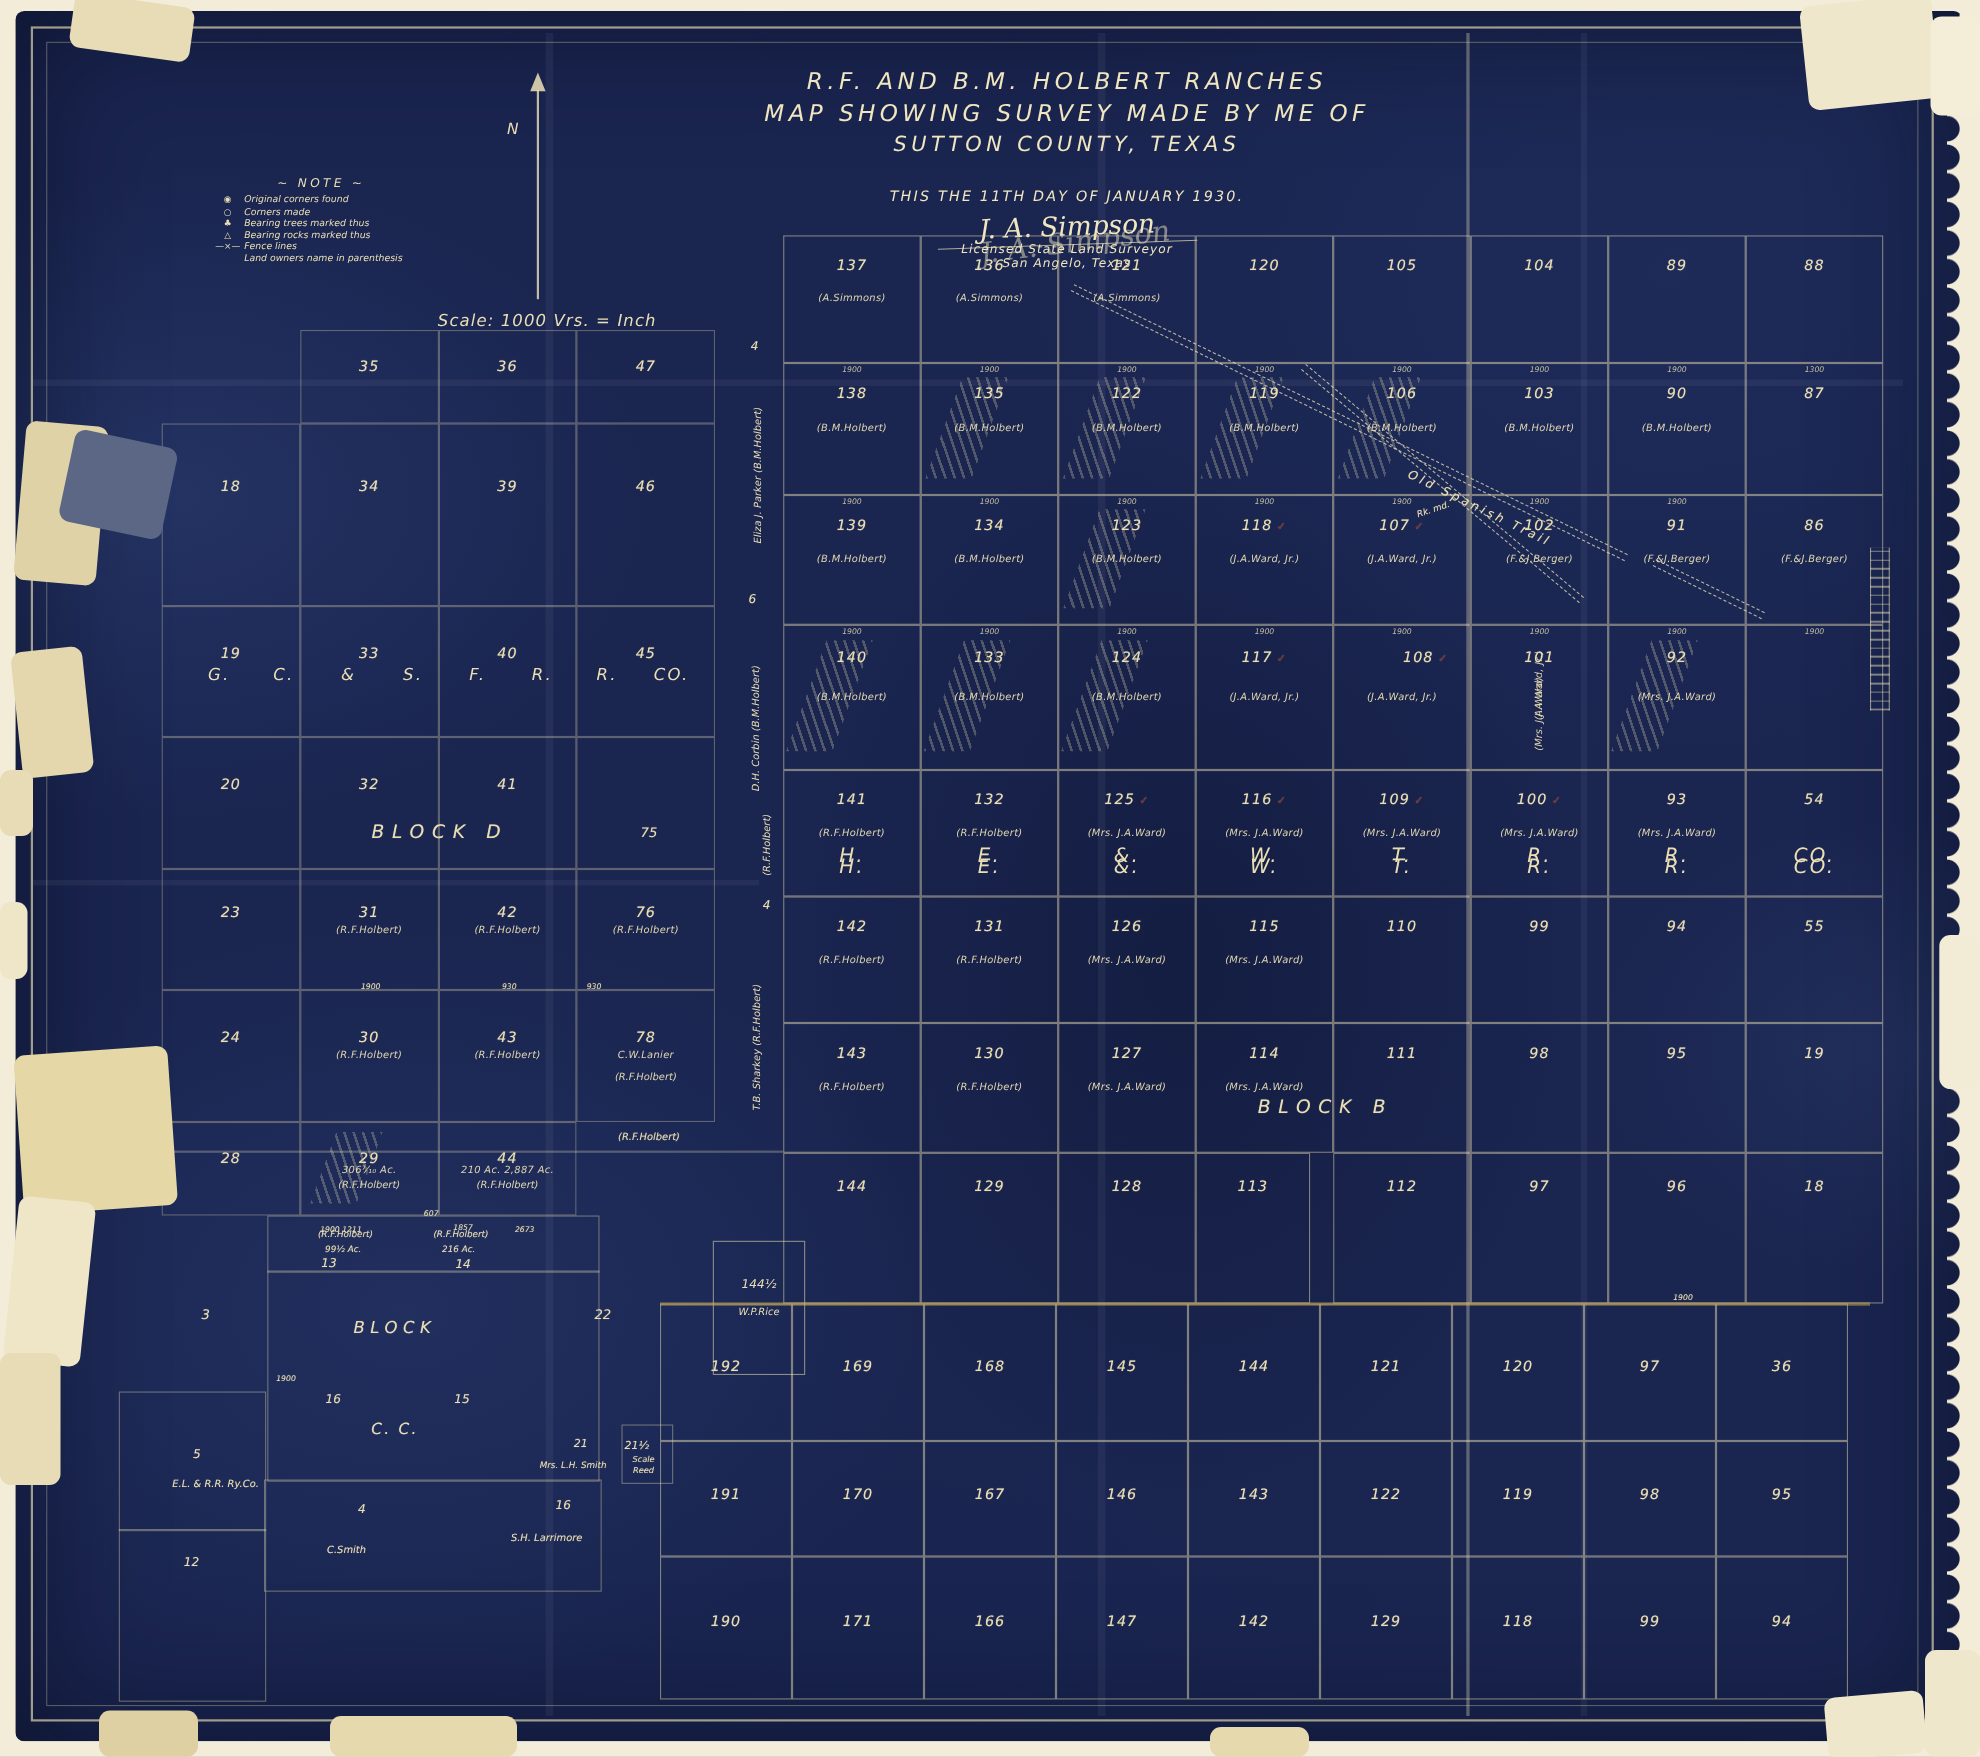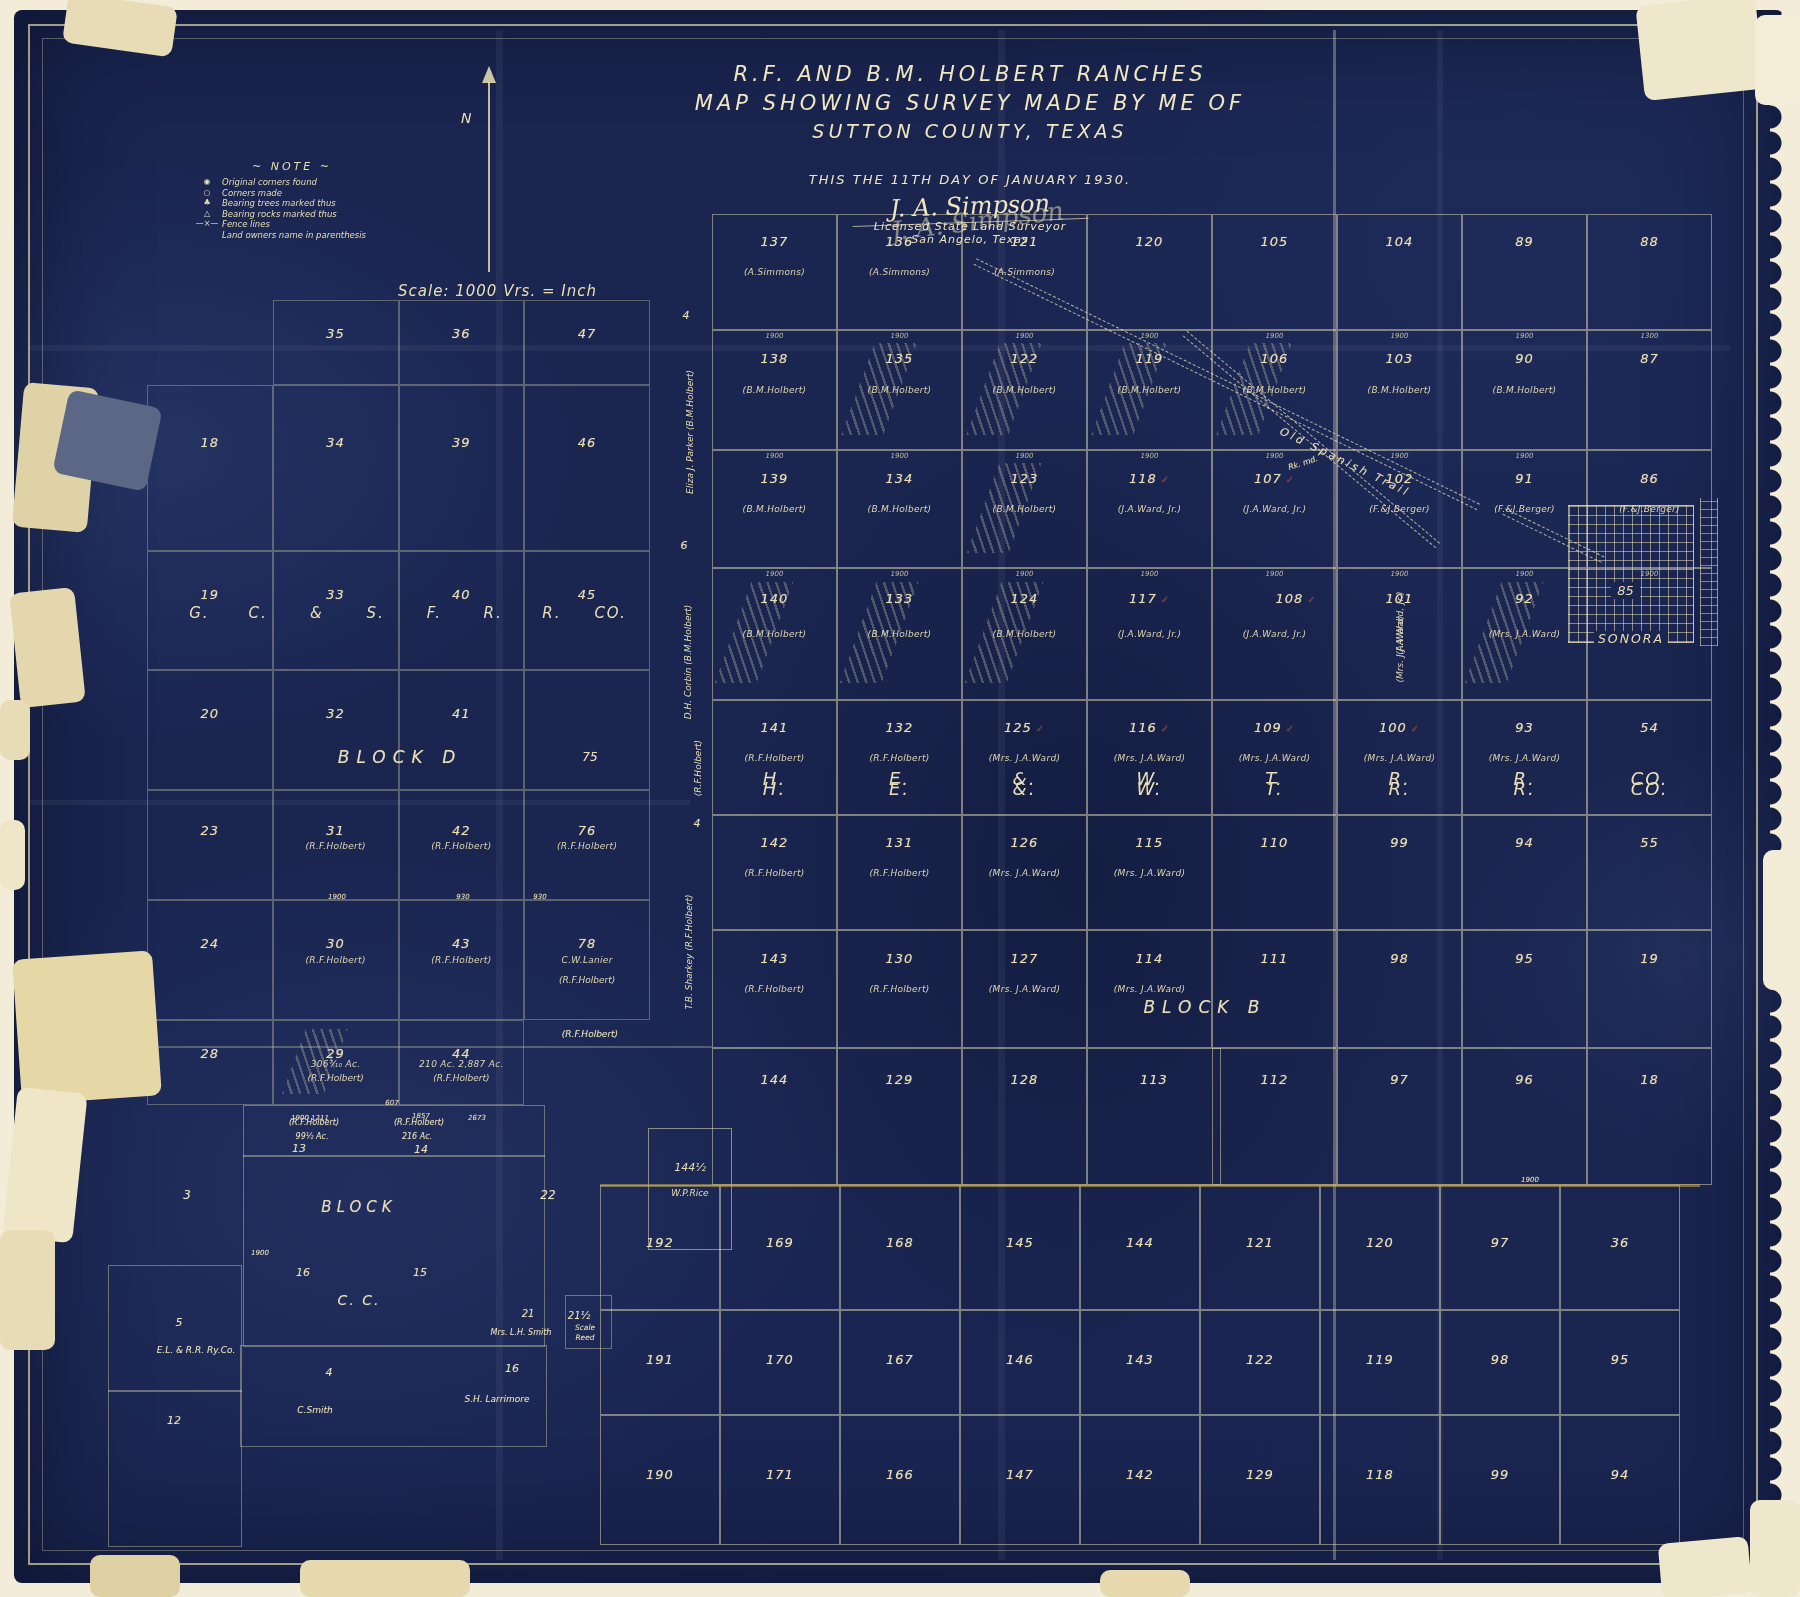--- a/index.html
+++ b/index.html
@@ -138,24 +138,20 @@
         </div>
         <div class="note-row">
           <div class="note-ic"></div>
           <div>Land owners name in parenthesis</div>
         </div>
       </div>
   </div>
 
   <div id="scale-text">Scale: 1000 Vrs. = Inch</div>
 
-  <div id="sonora">
-    <div class="num85">85</div>
-    <div class="sname">SONORA</div>
-  </div>
   <div id="ladder"></div>
 
   <div id="rice-box">
     <div class="rn">144½</div>
     <div class="ro">W.P.Rice</div>
   </div>
 
   <div id="gen">
       <div class="cell lg" style="left: 272.75px; width: 125.75px; top: 300px; height: 85px;">
         <div class="sec-num" style="top: 30%;">35</div>
@@ -485,21 +481,21 @@
       </div>
       <div class="cell " style="left: 712px; width: 125px; top: 1048px; height: 137px;">
         <div class="sec-num" style="top: 17%;">144</div>
       </div>
       <div class="cell " style="left: 837px; width: 125px; top: 1048px; height: 137px;">
         <div class="sec-num" style="top: 17%;">129</div>
       </div>
       <div class="cell " style="left: 962px; width: 125px; top: 1048px; height: 137px;">
         <div class="sec-num" style="top: 17%;">128</div>
       </div>
-      <div class="cell " style="left: 1087px; width: 134px; top: 1048px; height: 137px;">
+      <div class="cell " style="left: 1087px; width: 104px; top: 1048px; height: 137px;">
         <div class="sec-num" style="top: 17%;">113</div>
       </div>
       <div class="cell " style="left: 1212px; width: 125px; top: 1048px; height: 137px;">
         <div class="sec-num" style="top: 17%;">112</div>
       </div>
       <div class="cell " style="left: 1337px; width: 125px; top: 1048px; height: 137px;">
         <div class="sec-num" style="top: 17%;">97</div>
       </div>
       <div class="cell " style="left: 1462px; width: 125px; top: 1048px; height: 137px;">
         <div class="sec-num" style="top: 17%;">96</div>

